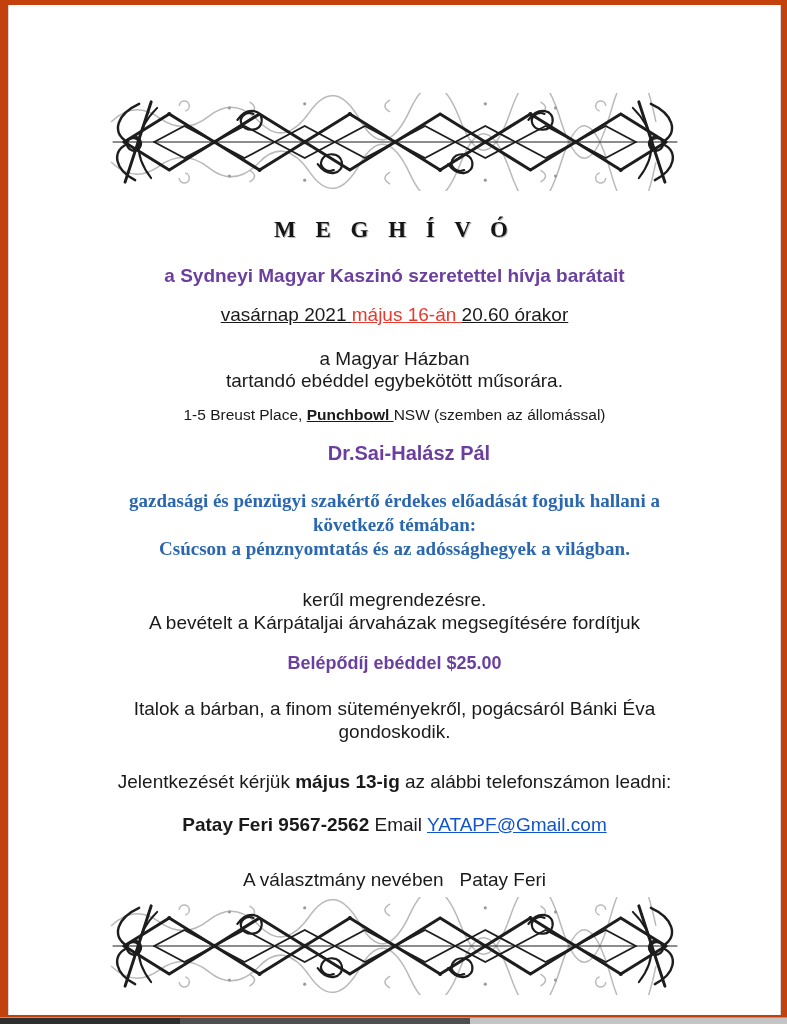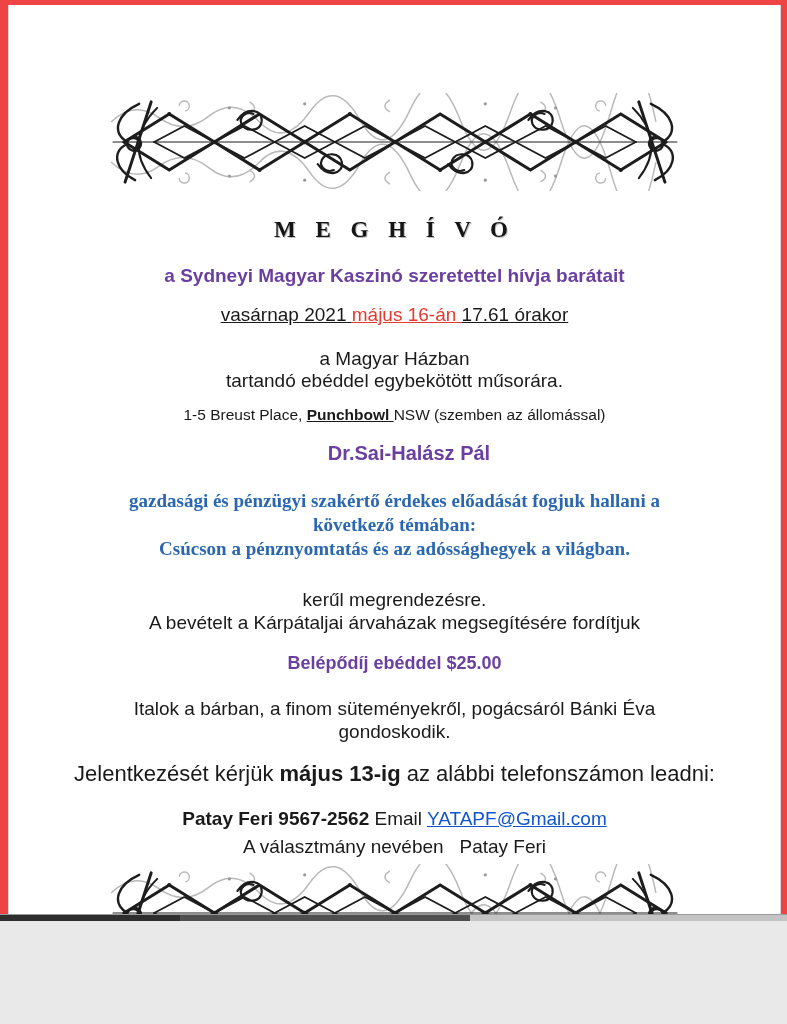--- a/index.html
+++ b/index.html
@@ -1,17 +1,17 @@
 <!DOCTYPE html>
 <html lang="hu"><head>
 <meta charset="utf-8">
 <style>
   html,body{margin:0;padding:0;}
   body{background:#e9e9e9;font-family:"Liberation Sans",sans-serif;}
-  .screen{position:relative;width:787px;height:921px;background:#ef4444;overflow:hidden;}
+  .screen{position:relative;width:787px;height:1024px;background:#c2410c;overflow:hidden;}
   .page{
     position:absolute;left:8px;top:5px;width:771px;height:1010px;
     background:#ffffff;border-left:1px solid #d6d6d6;border-right:1px solid #d6d6d6;
     text-align:center;color:#1a1a1a;overflow:hidden;
   }
   .ornament{display:block;margin:0 auto;width:592px;height:98px;}
   .ornament.top{margin-top:88px;}
   .ornament.bottom{margin-top:6px;}
   .doc-title{
     margin-top:26px;font-family:"Liberation Serif",serif;font-weight:700;
@@ -24,26 +24,26 @@
   .date-line .red{color:#e63a2e;}
   .venue{margin-top:22px;font-size:19px;line-height:22px;}
   .address{margin-top:14px;font-size:15.5px;}
   .address .bold-u{font-weight:700;text-decoration:underline;}
   .speaker{margin-top:18px;font-size:20px;font-weight:700;color:#6b3fa0;padding-left:29px;}
   .talk{margin-top:24px;font-family:"Liberation Serif",serif;font-weight:700;
         font-size:19px;line-height:24px;color:#2a67b0;}
   .organizer{margin-top:27px;font-size:19px;line-height:23px;}
   .price{margin-top:19px;font-size:18px;font-weight:700;color:#6b3fa0;}
   .catering{margin-top:23px;font-size:19px;line-height:23px;}
-  .registration{margin-top:18px;font-size:22px;}
+  .registration{margin-top:28px;font-size:19px;}
   .registration .bold{font-weight:700;}
   .contact{margin-top:21px;font-size:19px;}
   .contact .bold{font-weight:700;}
   .contact a{color:#1155cc;text-decoration:underline;cursor:pointer;}
-  .closing{margin-top:6px;font-size:19px;white-space:pre;text-align:center;}
+  .closing{margin-top:33px;font-size:19px;white-space:pre;text-align:center;}
   .bottom-bar{position:absolute;left:0;bottom:0;width:787px;height:6px;background:#c4c4c4;}
   .bottom-bar .edge-line{position:absolute;left:0;top:-1px;width:100%;height:1px;background:#9a9a9a;}
   .bottom-bar .thumb{position:absolute;left:0;top:0;height:6px;width:470px;
     background:linear-gradient(to right,#2e2e2e 0 180px,#4f4f4f 180px 100%);}
   svg.defs{position:absolute;width:0;height:0;}
 </style>
 </head>
 <body>
 
 <svg class="defs" aria-hidden="true">
@@ -112,21 +112,21 @@
   <div class="page">
 
     <svg class="ornament top">
         <use href="#flourish"></use>
       </svg>
 
     <div class="doc-title">M E G H Í V Ó</div>
 
     <div class="intro">a Sydneyi Magyar Kaszinó szeretettel hívja barátait</div>
 
-    <div class="date-line"><span>vasárnap 2021 </span><span class="red">május 16-án </span><span>17.61 órakor</span></div>
+    <div class="date-line"><span>vasárnap 2021 </span><span class="red">május 16-án </span><span>20.60 órakor</span></div>
 
     <div class="venue">
       <div>a Magyar Házban</div>
       <div>tartandó ebéddel egybekötött műsorára.</div>
     </div>
 
     <div class="address"><span>1-5 Breust Place, </span><span class="bold-u">Punchbowl </span><span>NSW (szemben az állomással)</span></div>
 
     <div class="speaker">Dr.Sai-Halász Pál</div>
 

